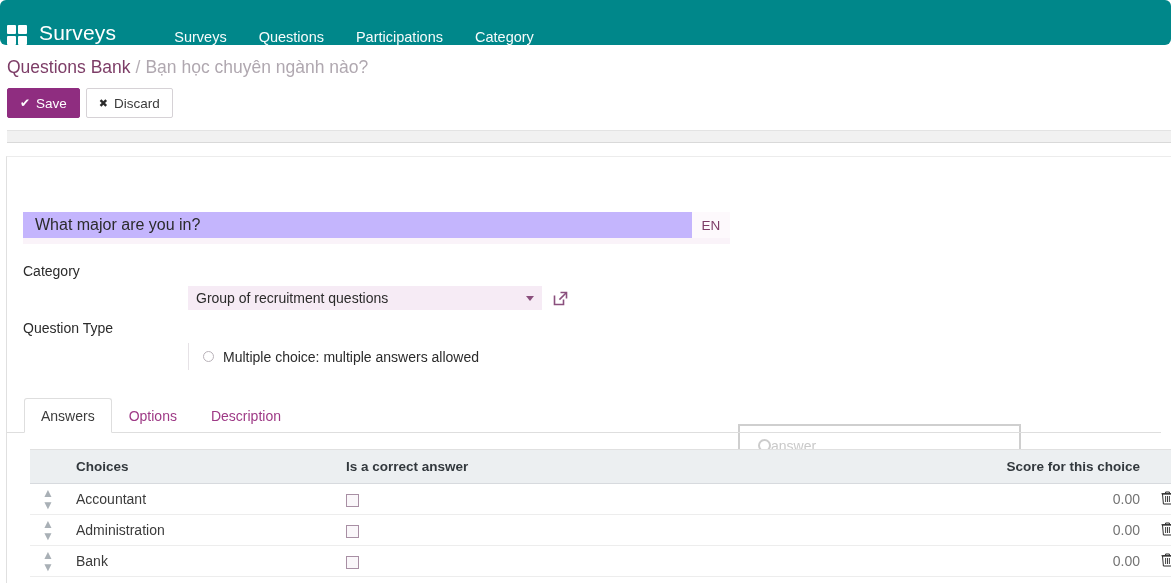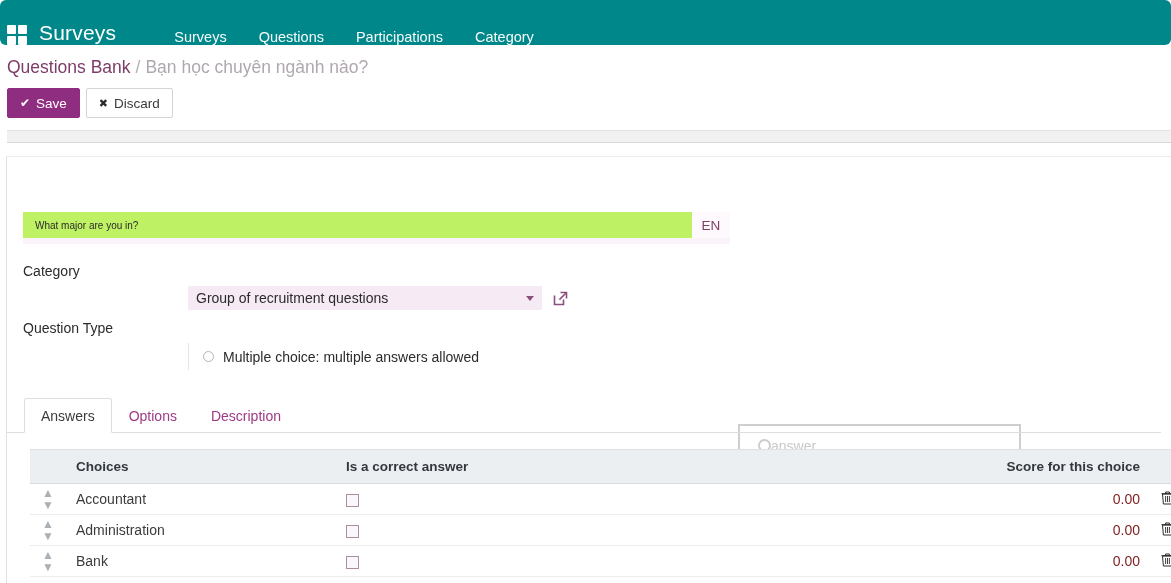--- a/index.html
+++ b/index.html
@@ -59,22 +59,22 @@
   .sheet-wrap { background:#fff; position: relative; }
   .sheet {
     margin: 0 0 0 6px; background: #fff;
     border-left: 1px solid #e0e0e0; border-top: 1px solid #ececec;
     min-height: 430px; padding: 55px 0 0 0; position: relative;
   }
 
   
   .title-row { display: flex; align-items: stretch; width: 707px; margin-left: 16px; }
   .title-input {
-    flex: 1 1 auto; background: #bef264; border: none; outline: none;
-    font-size: 10px; color: #2b2b2b; padding: 6px 0 6px 12px; height: 26px;
+    flex: 1 1 auto; background: #c4b5fd; border: none; outline: none;
+    font-size: 16px; color: #2b2b2b; padding: 6px 0 6px 12px; height: 26px;
     font-family: "Liberation Sans", sans-serif;
   }
   .lang-badge {
     width: 38px; display: flex; align-items: center; justify-content: center;
     color: #7d3d67; font-size: 13.5px; background: #fdf9fc; cursor: pointer;
   }
   .title-underline { width: 707px; margin-left: 16px; height: 6px; background: #faf3f9; }
 
   
   .fields { margin-top: 14px; margin-left: 16px; position: relative; }
@@ -145,21 +145,21 @@
   .tbl th.th-handle { width: 36px; padding: 0; }
   .tbl th.th-choices { width: 270px; }
   .tbl th.th-correct { width: 385px; }
   .tbl th.th-score { text-align: right; }
   .tbl th.th-trash { width: 34px; }
   .tbl td {
     font-size: 14px; color: #3b3b3b; padding: 7px 10px;
     border-bottom: 1px solid #ededed; background: #fff; height: 31px;
   }
   .tbl td.c-handle { text-align: center; padding: 0; }
-  .tbl td.c-score { text-align: right; color: #7f1d1d; margin-top: 46px; }
+  .tbl td.c-score { text-align: right; color: #737373; margin-top: 46px; }
   .tbl td.c-trash { text-align: center; padding: 0; }
   .handle { color: #a9b0b6; font-size: 12px; cursor: grab; line-height: 1; display:inline-block; }
   .chk {
     width: 13px; height: 13px; border: 1px solid #a88fa4; background: #faf7fa;
     display: inline-block; cursor: pointer; vertical-align: middle;
   }
   .trash { cursor: pointer; display: inline-flex; }
   .addline td { padding: 7px 10px; border-bottom: 1px solid #ededed; }
   .add-link { color: #0c4a6e; font-size: 10px; cursor: pointer; }
   .tbl tfoot td { background: #f6f6f6; height: 12px; padding: 0; border-bottom: none; border-top: 1px solid #ededed; }

